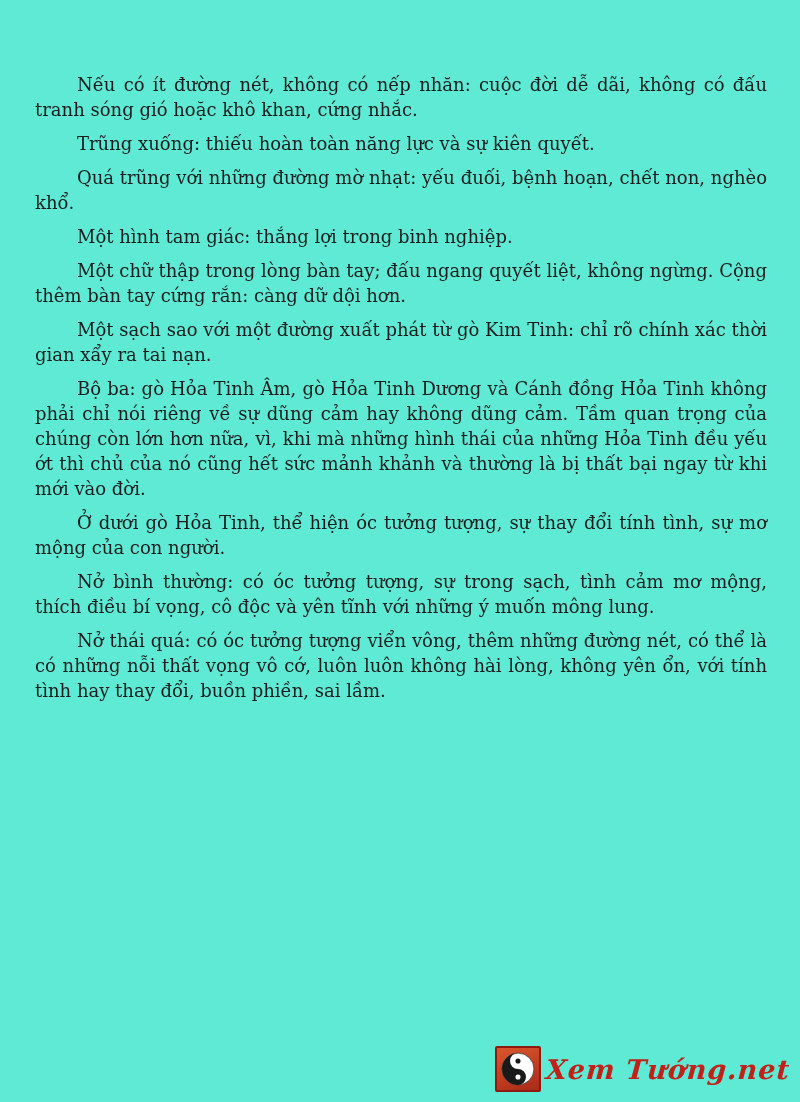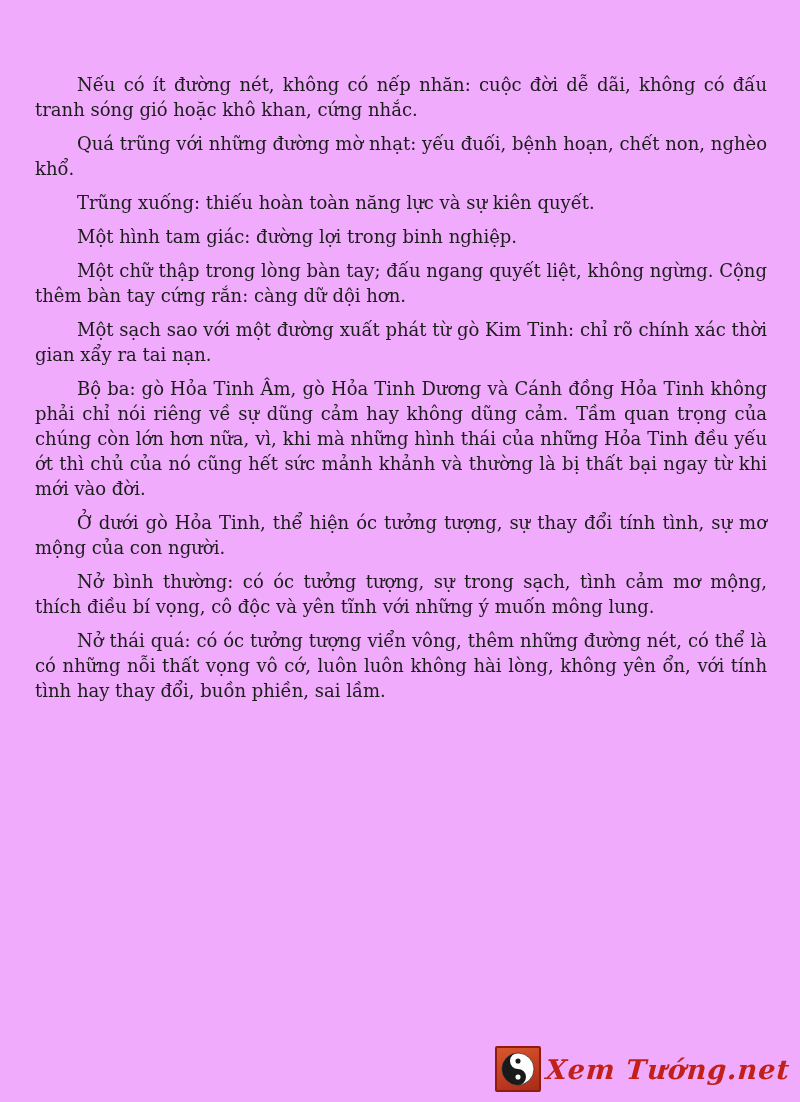--- a/index.html
+++ b/index.html
@@ -4,21 +4,21 @@
 <style>
   html, body { margin: 0; padding: 0; }
   body {
     width: 800px; height: 1102px;
     background: #ffffff;
     position: relative;
     overflow: hidden;
   }
   .page {
     position: absolute; inset: 0;
-    background: #f0abfc;
+    background: #5eead4;
     color: #1c1c1c;
   }
   .text-block {
     position: absolute;
     left: 35px; right: 33px; top: 72px;
     font-family: "DejaVu Serif", "Liberation Serif", serif;
     font-size: 18px;
     line-height: 25px;
     text-align: justify;
   }
@@ -61,23 +61,23 @@
     transform: skewX(-4deg);
   }
 </style>
 </head>
 <body>
 
 <div class="page">
 
   <div class="text-block">
     <p class="body-para">Nếu có ít đường nét, không có nếp nhăn: cuộc đời dễ dãi, không có đấu tranh sóng gió hoặc khô khan, cứng nhắc.</p>
+    <p class="body-para">Trũng xuống: thiếu hoàn toàn năng lực và sự kiên quyết.</p>
     <p class="body-para">Quá trũng với những đường mờ nhạt: yếu đuối, bệnh hoạn, chết non, nghèo khổ.</p>
-    <p class="body-para">Trũng xuống: thiếu hoàn toàn năng lực và sự kiên quyết.</p>
-    <p class="body-para">Một hình tam giác: đường lợi trong binh nghiệp.</p>
+    <p class="body-para">Một hình tam giác: thắng lợi trong binh nghiệp.</p>
     <p class="body-para">Một chữ thập trong lòng bàn tay; đấu ngang quyết liệt, không ngừng. Cộng thêm bàn tay cứng rắn: càng dữ dội hơn.</p>
     <p class="body-para">Một sạch sao với một đường xuất phát từ gò Kim Tinh: chỉ rõ chính xác thời gian xẩy ra tai nạn.</p>
     <p class="body-para">Bộ ba: gò Hỏa Tinh Âm, gò Hỏa Tinh Dương và Cánh đồng Hỏa Tinh không phải chỉ nói riêng về sự dũng cảm hay không dũng cảm. Tầm quan trọng của chúng còn lớn hơn nữa, vì, khi mà những hình thái của những Hỏa Tinh đều yếu ớt thì chủ của nó cũng hết sức mảnh khảnh và thường là bị thất bại ngay từ khi mới vào đời.</p>
 
 
     <p class="body-para">Ở dưới gò Hỏa Tinh, thể hiện óc tưởng tượng, sự thay đổi tính tình, sự mơ mộng của con người.</p>
     <p class="body-para">Nở bình thường: có óc tưởng tượng, sự trong sạch, tình cảm mơ mộng, thích điều bí vọng, cô độc và yên tĩnh với những ý muốn mông lung.</p>
     <p class="body-para">Nở thái quá: có óc tưởng tượng viển vông, thêm những đường nét, có thể là có những nỗi thất vọng vô cớ, luôn luôn không hài lòng, không yên ổn, với tính tình hay thay đổi, buồn phiền, sai lầm.</p>
   </div>
 

